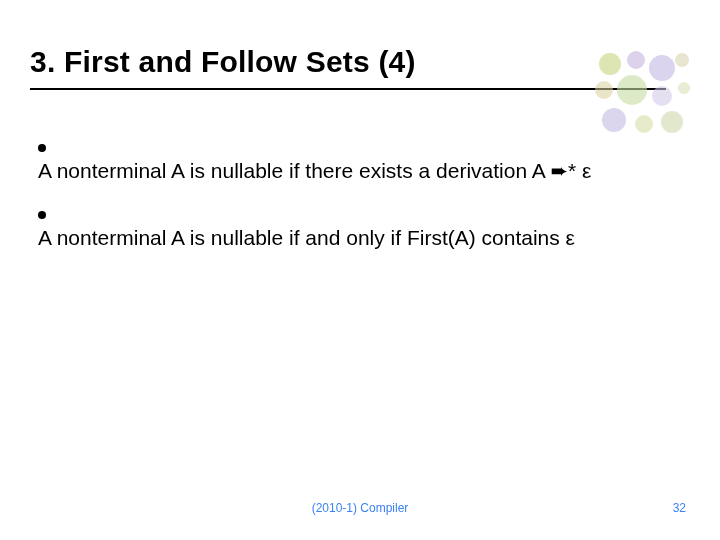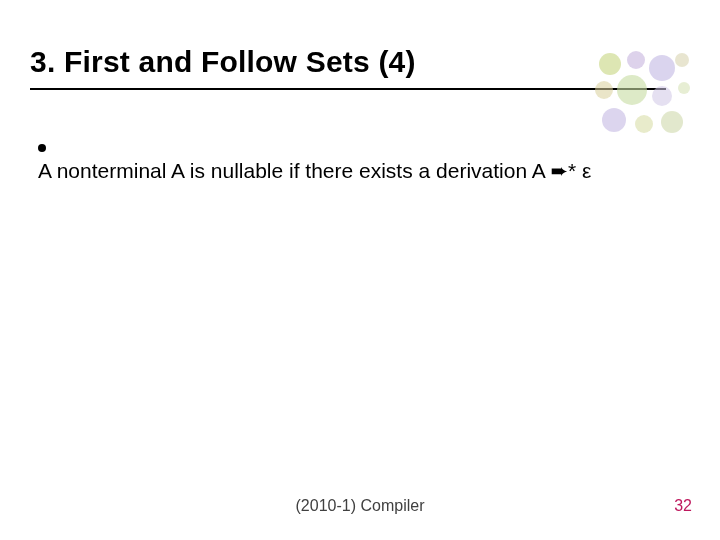--- a/index.html
+++ b/index.html
@@ -67,29 +67,29 @@
   }
   .text {
     flex: 1 1 auto;
   }
   .footer-center {
     position: absolute;
     bottom: 25px;
     left: 0;
     width: 720px;
     text-align: center;
-    font-size: 16px;
-    color: #404040;
+    font-size: 12px;
+    color: #3b82f6;
   }
   .footer-right {
     position: absolute;
     bottom: 25px;
-    right: 28px;
-    font-size: 16px;
-    color: #be185d;
+    right: 34px;
+    font-size: 12px;
+    color: #3b82f6;
   }
 </style>
 </head>
 <body>
 
 <div class="slide">
 
   <div class="title">3. First and Follow Sets (4)</div>
   <div class="title-underline"></div>
 
@@ -105,18 +105,22 @@
     <circle cx="22" cy="70" r="12" fill="#c0b3e0" fill-opacity="0.55"></circle>
     <circle cx="52" cy="74" r="9" fill="#d6dba0" fill-opacity="0.55"></circle>
     <circle cx="80" cy="72" r="11" fill="#cbd6a4" fill-opacity="0.55"></circle>
   </svg>
 
   <div class="body">
     <div class="item">
       <div class="bullet"></div>
       <div class="text">A nonterminal A is nullable if there exists a derivation A ➨* ε</div>
     </div>
+    <div class="item">
+      <div class="bullet"></div>
+      <div class="text">A nonterminal A is nullable if and only if First(A) contains ε</div>
+    </div>
   </div>
 
   <div class="footer-center">(2010-1) Compiler</div>
   <div class="footer-right">32</div>
 
 </div>
 
 </body></html>

